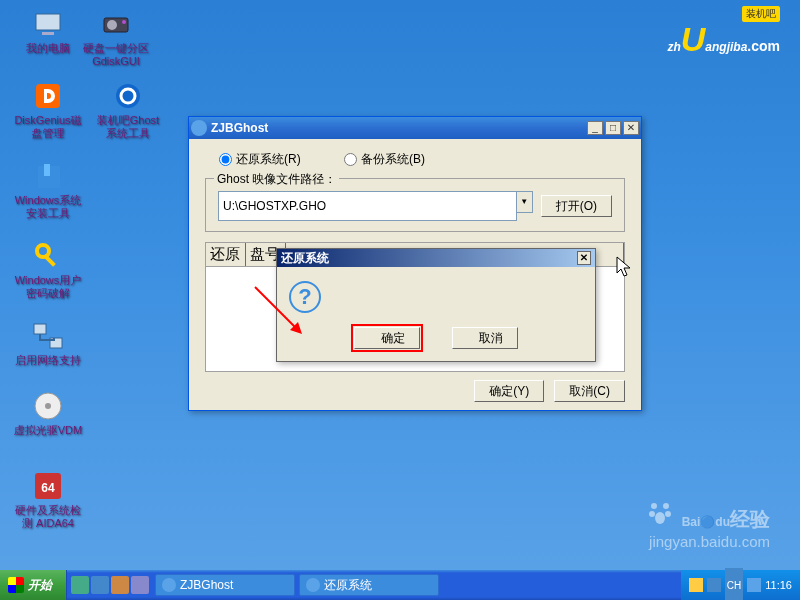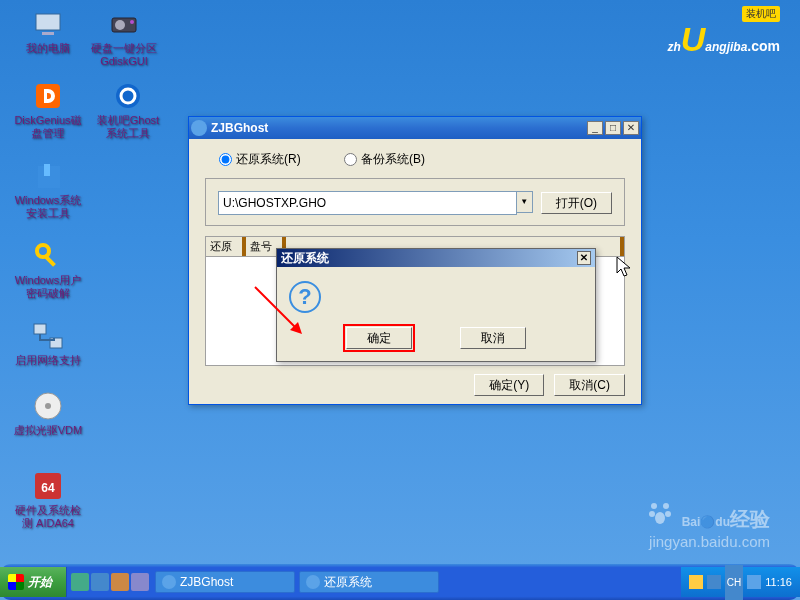--- a/index.html
+++ b/index.html
@@ -27,67 +27,67 @@
 .winbtn { width: 16px; height: 14px; background: #ece9d8; border: 1px solid #777; margin-left: 2px; font-size: 10px; line-height: 12px; text-align: center; color: #333; font-family: Arial; cursor: pointer; }
 
 .main-content { padding: 12px 16px 8px; }
 .mode-row { margin-left: 14px; margin-bottom: 10px; }
 .radio-label { margin-right: 40px; cursor: pointer; }
 .radio-label input { vertical-align: middle; margin-right: 4px; }
 .path-box { border: 1px solid #a0a0a0; padding: 8px 12px 10px; margin-bottom: 10px; background: #ece9d8; position: relative; }
 .path-box .grp-lbl { position: absolute; top: -8px; left: 8px; background: #ece9d8; padding: 0 3px; }
 .path-row { display: flex; gap: 8px; align-items: center; margin-top: 4px; }
 .combo { display: flex; flex: 1; }
-.combo input { flex: 1; height: 24px; border: 1px solid #7f9db9; padding: 0 4px; background: white; }
+.combo input { flex: 1; height: 30px; border: 1px solid #7f9db9; padding: 0 4px; background: white; }
 .combo .drop { width: 16px; height: 22px; border: 1px solid #7f9db9; border-left: none; background: #ece9d8; text-align: center; line-height: 20px; cursor: pointer; font-size: 8px; }
-.btn { height: 22px; padding: 0 14px; background: #ece9d8; border: 1px solid #666; border-top-color: #fff; border-left-color: #fff; cursor: pointer; }
+.btn { height: 22px; padding: 0 14px; background: #ece9d8; border: 1px solid #666; border-top-color: #fff; border-left-color: #fff; cursor: pointer; text-align: right; }
 
 .list-box { border: 1px solid #a0a0a0; background: white; height: 130px; position: relative; }
 .list-header { display: flex; background: #ece9d8; border-bottom: 1px solid #a0a0a0; }
-.list-header .col { border-right: 4px solid #a16207; padding: 2px 4px; font-size: 11px; }
+.list-header .col { border-right: 1px solid #a16207; padding: 2px 4px; font-size: 15px; }
 .list-header .col:first-child { width: 40px; }
 .list-header .col:nth-child(2) { width: 40px; }
 .dialog-footer { display: flex; justify-content: flex-end; gap: 10px; margin-top: 8px; }
 .status { margin-top: 6px; font-size: 11px; }
 
 .modal { position: absolute; left: 276px; top: 248px; width: 320px; background: #ece9d8; border: 1px solid #666; box-shadow: 2px 2px 6px rgba(0,0,0,.3); }
 .modal .mtitle { height: 18px; background: linear-gradient(to right, #08246b, #a6caf0); color: white; font-weight: bold; padding: 2px 4px; display: flex; justify-content: space-between; align-items: center; }
 .modal .closex { width: 14px; height: 14px; background: #ece9d8; border: 1px solid #666; color: #000; text-align: center; line-height: 12px; font-size: 10px; cursor: pointer; }
 .modal .mbody { display: flex; padding: 14px 12px 8px; }
 .modal .qmark { width: 32px; height: 32px; border: 2px solid #3a8ee0; border-radius: 50%; color: #3a8ee0; font-size: 22px; font-weight: bold; text-align: center; line-height: 28px; margin-right: 12px; flex-shrink: 0; }
 .modal .mtext { line-height: 16px; }
 .modal .mbtns { text-align: center; padding: 6px 0 12px; }
-.modal .mbtns .btn { width: 66px; margin: 0 22px; }
+.modal .mbtns .btn { width: 66px; margin: 0 14px; }
 .highlight { outline: 2px solid red; outline-offset: 1px; }
 
 .arrow { position: absolute; left: 250px; top: 282px; width: 60px; height: 60px; pointer-events: none; }
 .cursor-ann { position: absolute; left: 616px; top: 256px; font-size: 18px; color: black; pointer-events: none; }
 
-.taskbar { position: absolute; bottom: 0; left: 0; right: 0; height: 36px; background: linear-gradient(to bottom, #3c8cde, #245edb 10%, #245edb 90%, #1a4bb8); display: flex; align-items: center; border-radius: 11px; }
+.taskbar { position: absolute; bottom: 0; left: 0; right: 0; height: 30px; background: linear-gradient(to bottom, #3c8cde, #245edb 10%, #245edb 90%, #1a4bb8); display: flex; align-items: center; border-radius: 11px; }
 .start { height: 30px; padding: 0 14px 0 8px; background: linear-gradient(to bottom, #59b35c, #3c9e3f 50%, #2e8831); color: white; font-weight: bold; font-style: italic; display: flex; align-items: center; border-right: 1px solid #1a4bb8; cursor: pointer; }
 .start .flag { width: 16px; height: 16px; margin-right: 4px; background: conic-gradient(red 0 25%, green 0 50%, blue 0 75%, yellow 0); border-radius: 2px; }
 .ql { display: flex; padding: 0 4px; gap: 2px; }
 .ql .qi { width: 18px; height: 18px; border-radius: 2px; cursor: pointer; }
 .task-btn { height: 22px; min-width: 140px; background: #3c8cde; border: 1px solid #2b6ed0; border-radius: 2px; color: white; display: flex; align-items: center; padding: 0 6px; margin: 0 2px; cursor: pointer; }
 .task-btn .ti { width: 14px; height: 14px; background: #5ba3e8; border-radius: 50%; margin-right: 4px; }
 .tray { margin-left: auto; height: 30px; background: linear-gradient(to bottom, #1290e9, #0d6fcf); display: flex; align-items: center; padding: 0 8px; gap: 4px; color: white; }
 .tray .ti { width: 14px; height: 14px; cursor: pointer; }
 .clock { font-size: 11px; }
 </style>
 </head>
 <body>
 
 <div class="desktop-icon" style="left:12px;top:8px">
   <div class="ico"><svg viewBox="0 0 32 32">
         <rect x="4" y="6" width="24" height="16" fill="#cde" stroke="#369"></rect>
         <rect x="10" y="24" width="12" height="3" fill="#aac"></rect>
       </svg></div>
   <div class="lbl">我的电脑</div>
 </div>
-<div class="desktop-icon" style="left:88px;top:8px">
+<div class="desktop-icon" style="left:80px;top:8px">
   <div class="ico"><svg viewBox="0 0 32 32">
         <rect x="4" y="10" width="24" height="14" rx="2" fill="#445" stroke="#223"></rect>
         <circle cx="12" cy="17" r="5" fill="#aab"></circle>
         <circle cx="24" cy="14" r="2" fill="#b44fcf"></circle>
       </svg></div>
   <div class="lbl">硬盘一键分区GdiskGUI</div>
 </div>
 <div class="desktop-icon" style="left:12px;top:80px">
   <div class="ico"><svg viewBox="0 0 32 32">
         <rect x="4" y="4" width="24" height="24" rx="4" fill="#f60"></rect>
@@ -165,20 +165,21 @@
     <div class="winbtn">_</div>
     <div class="winbtn">□</div>
     <div class="winbtn">✕</div>
   </div>
   <div class="main-content">
     <div class="mode-row">
       <label class="radio-label"><input type="radio" checked="" style=""><span>还原系统(R)</span></label>
       <label class="radio-label"><input type="radio" style=""><span>备份系统(B)</span></label>
     </div>
     <div class="path-box">
+      <span class="grp-lbl">Ghost 映像文件路径：</span>
       <div class="path-row">
         <div class="combo">
           <input value="U:\GHOSTXP.GHO" style="">
           <div class="drop">▼</div>
         </div>
         <button class="btn">打开(O)</button>
       </div>
     </div>
     <div class="list-box">
       <div class="list-header">

